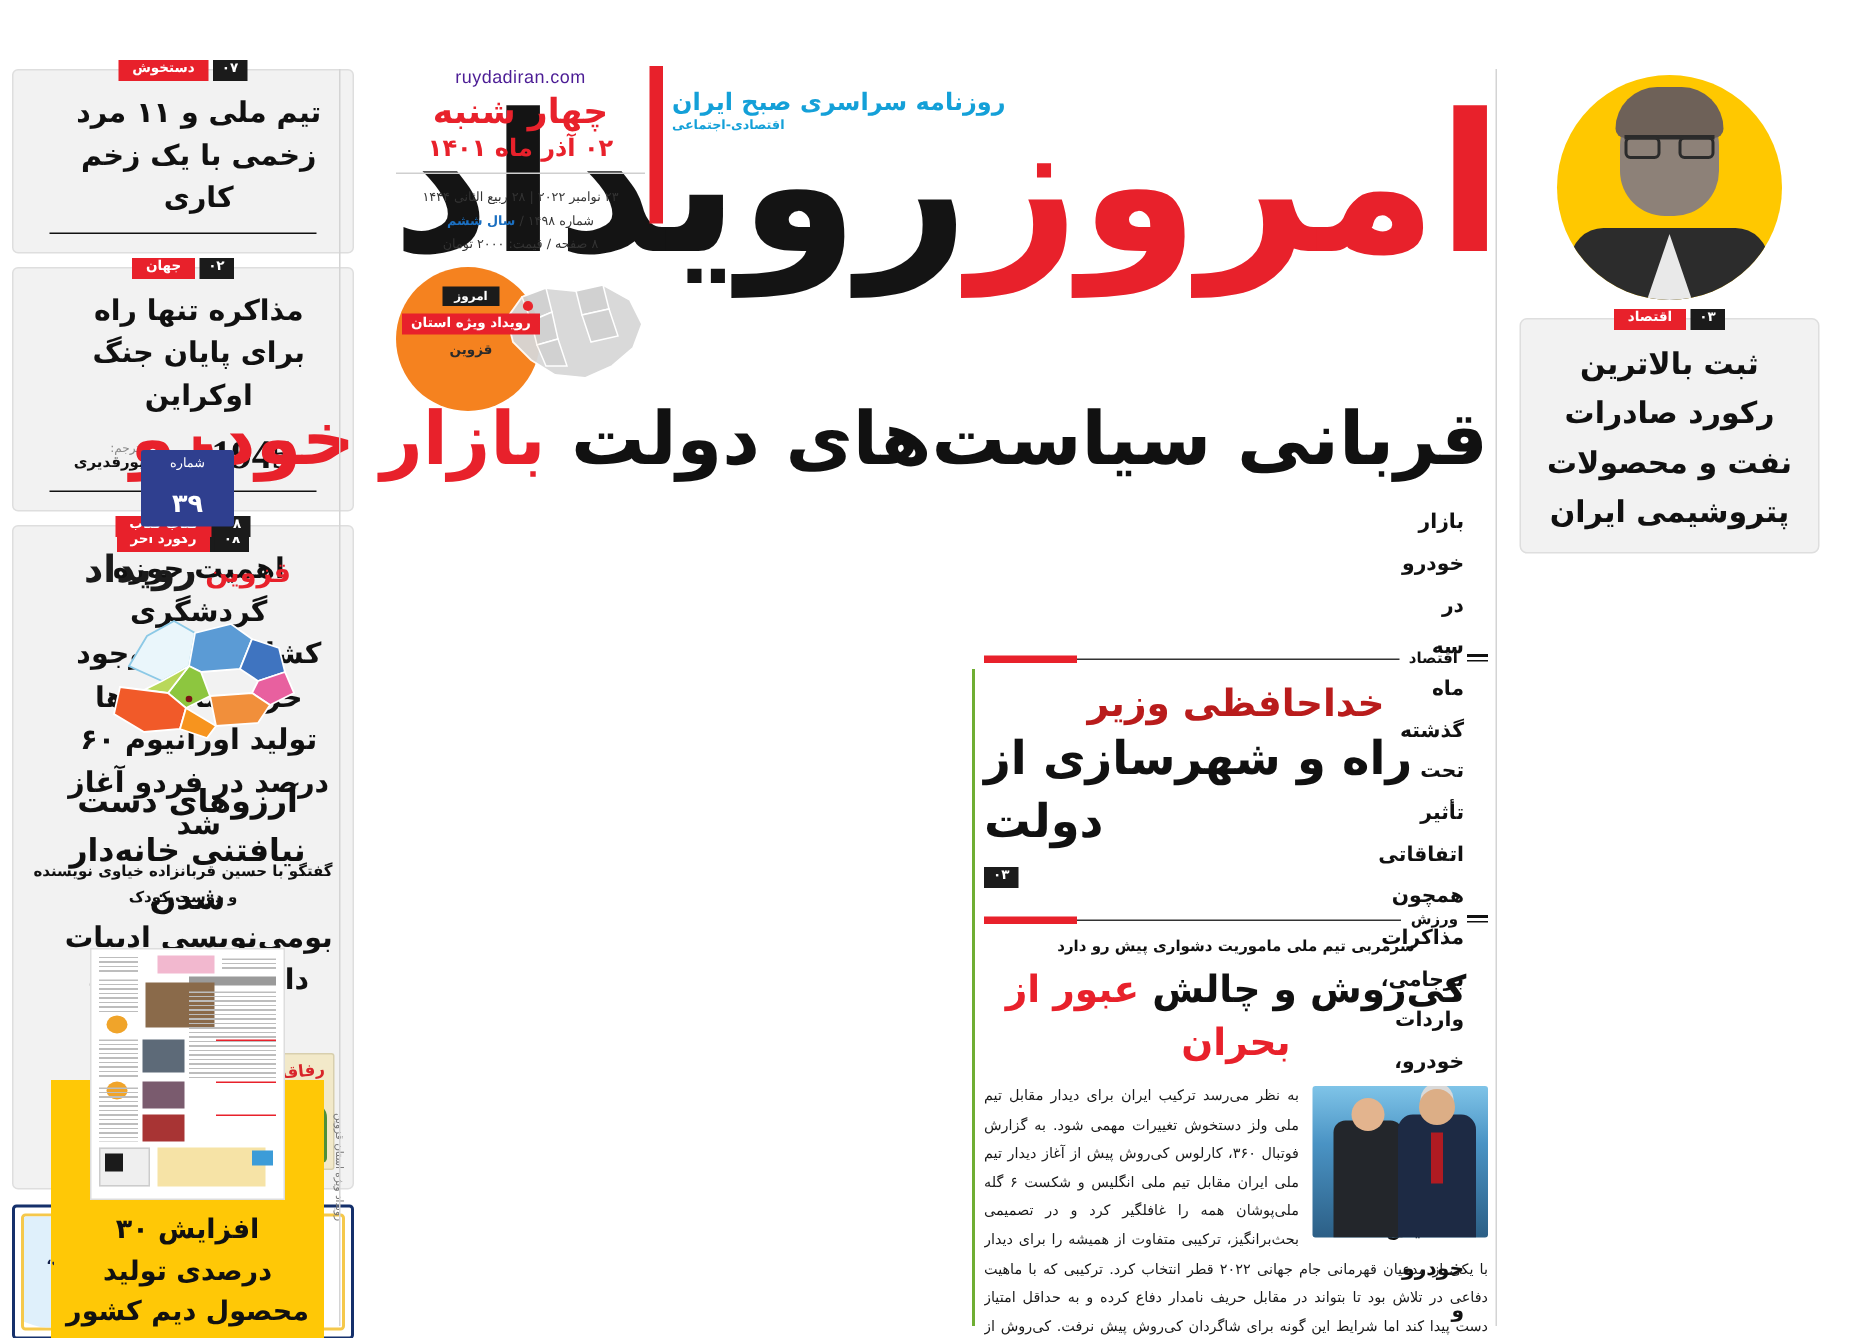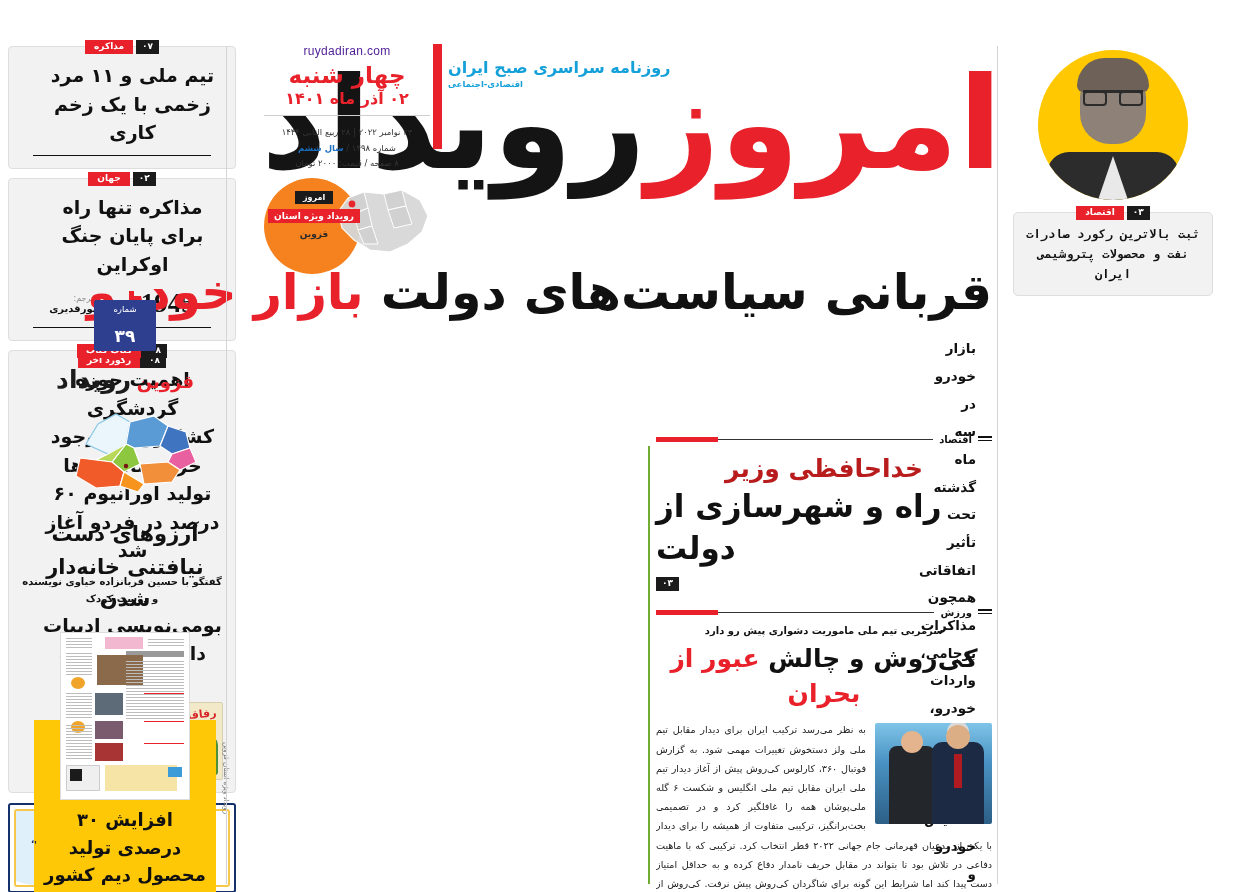--- a/index.html
+++ b/index.html
@@ -132,21 +132,21 @@
   .logo-circle .shirt{
     position:absolute; left:50%; transform:translateX(-50%); bottom:0;
     width:30px; height:44px; background:#e9e9e9;
     clip-path:polygon(50% 0,100% 100%,0 100%);
   }
   .mh-cap{
     background:#f2f2f2; border:1px solid #dedede; border-radius:5px;
     margin-top:12px; padding:13px 8px 10px; position:relative;
   }
   .mh-cap .tagrow{ position:absolute; top:-7px; left:0; right:0; }
-  .mh-cap .hl{ font-size:12px; line-height:1.65;font-family:Liberation Mono, monospace; }
+  .mh-cap .hl{ font-size:20px; line-height:1.65; }
 
   .brand{ position:absolute; right:212px; left:186px; top:0; height:200px; }
   .brand .tiny{
     position:absolute; left:4px; top:14px; text-align:left;
     color:#14a0d8; font-weight:bold;
   }
   .brand .tiny b{ font-size:16px; display:block; letter-spacing:-.2px; }
   .brand .tiny span{ font-size:8.5px; display:block; margin-top:2px; }
   .brandword{
     position:absolute; left:0; right:0; top:16px; text-align:center;
@@ -295,21 +295,21 @@
 </head>
 <body>
 
 <div class="page">
 
   <div class="left-col">
 
     <div class="card lcard">
       <div class="tagrow">
         <span class="pg">۰۷</span>
-        <span class="tag">مذاکره</span>
+        <span class="tag">دستخوش</span>
       </div>
       <div class="hl">تیم ملی و ۱۱ مرد زخمی با یک زخم کاری</div>
       <div class="rule"></div>
     </div>
 
     <div class="card lcard">
       <div class="tagrow">
         <span class="pg">۰۲</span>
         <span class="tag">جهان</span>
       </div>

